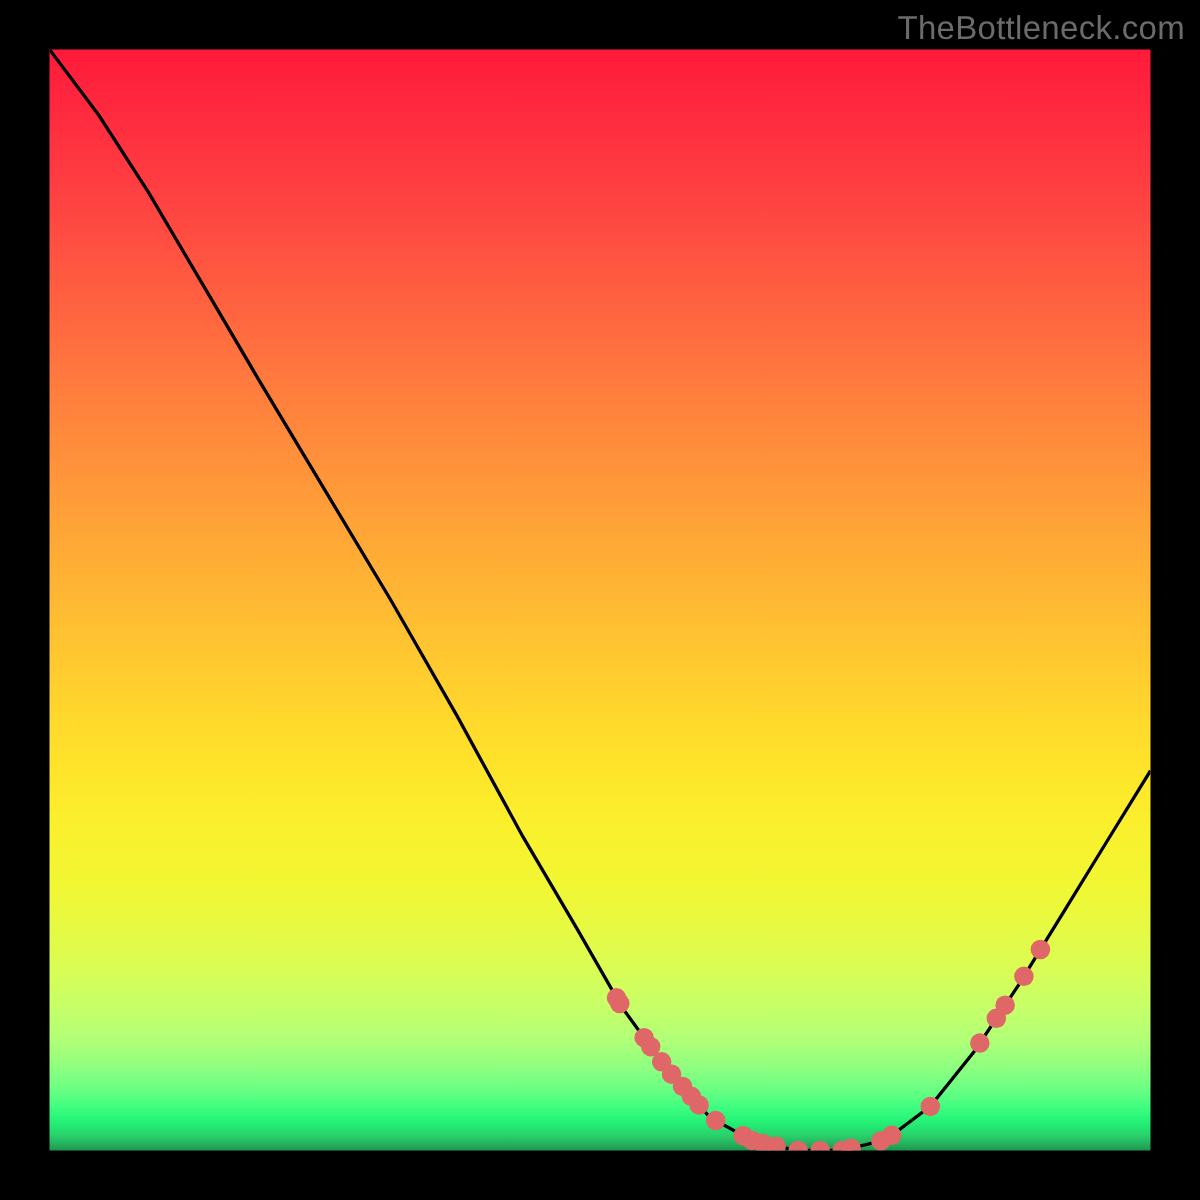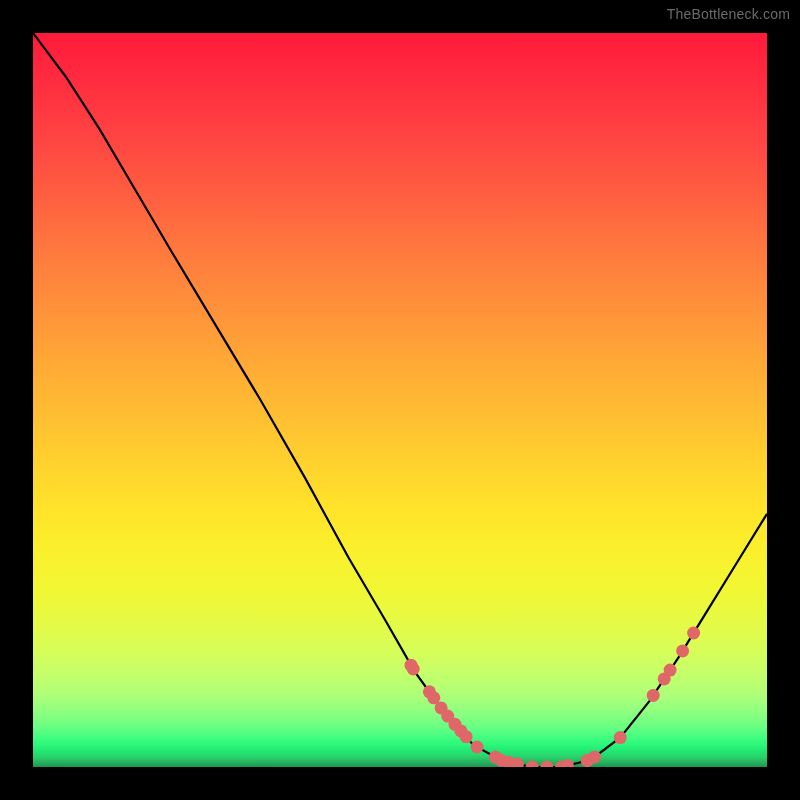--- a/index.html
+++ b/index.html
@@ -1,17 +1,17 @@
 <!DOCTYPE html>
 <html><head>
 <meta charset="utf-8">
 <style>
   * { margin: 0; padding: 0; box-sizing: border-box; }
   body { width: 800px; height: 800px; background: #000; position: relative; overflow: hidden; font-family: Arial, sans-serif; }
-  .watermark { position: absolute; top: 6px; right: 10px; color: #6b6b6b; font-size: 14px; font-weight: 500; letter-spacing: 0.2px; z-index: 10; }
+  .watermark { position: absolute; top: 6px; right: 10px; color: #6b6b6b; font-size: 22px; font-weight: 500; letter-spacing: 0.2px; z-index: 10; }
   .plot-area { position: absolute; top: 33px; left: 33px; width: 734px; height: 734px; }
   .gradient-bg { position: absolute; inset: 0; background: linear-gradient(to bottom,
       #ff1a3a 0%,
       #ff2b3f 6%,
       #ff4342 14%,
       #ff5e40 22%,
       #ff7a3e 30%,
       #ff933a 38%,
       #ffa936 45%,
       #ffbe32 52%,

